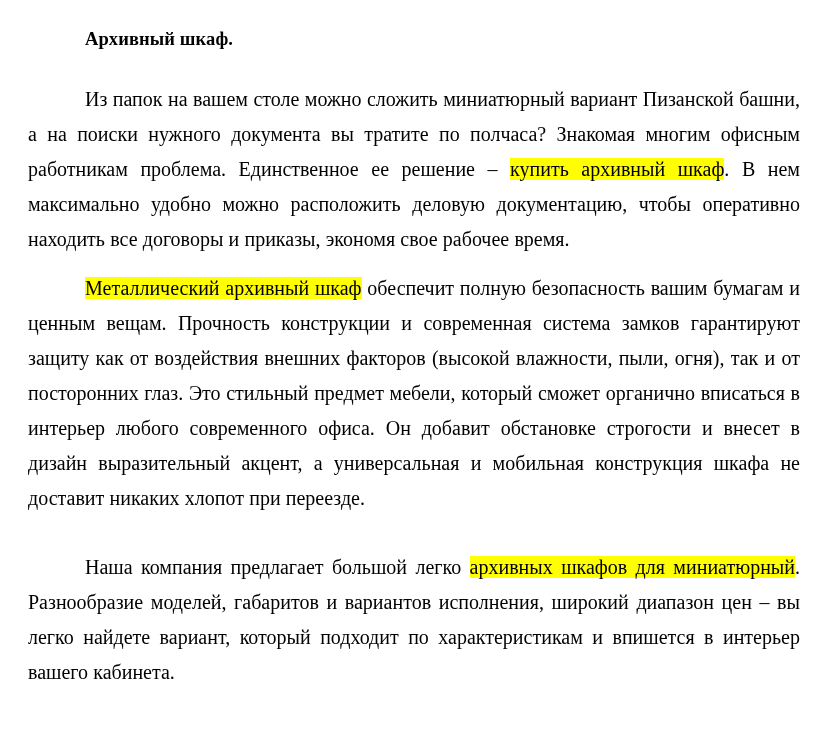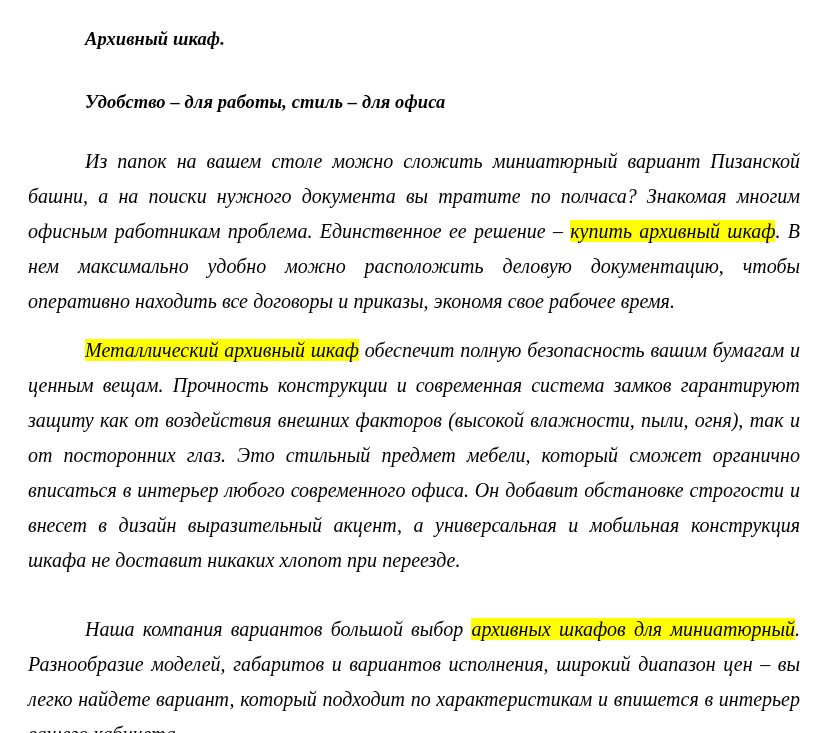--- a/index.html
+++ b/index.html
@@ -16,21 +16,20 @@
     color: #000000;
     -webkit-font-smoothing: antialiased;
   }
   .page {
     box-sizing: border-box;
     width: 826px;
     height: 733px;
     background: #ffffff;
     padding: 22px 26px 12px 28px;
     position: relative;
-    font-style: italic;
   }
   .doc-body {
     width: 772px;
   }
   .heading {
     font-weight: bold;
     font-size: 18.5px;
     line-height: 1.0;
     margin: 0;
     text-indent: 57px;
@@ -63,22 +62,21 @@
   }
 </style>
 </head>
 <body>
 
 <div class="page">
   <div class="doc-body">
 
     <p class="heading heading-1">Архивный шкаф.</p>
 
-    <p class="heading heading-2">Удобство – для работы, стиль – для офиса</p>
 
     <p class="para para-1"><span>Из папок на вашем столе можно сложить миниатюрный вариант Пизанской башни, а на поиски нужного документа вы тратите по полчаса? Знакомая многим офисным работникам проблема. Единственное ее решение – </span><mark class="hl">купить архивный шкаф</mark><span>. В нем максимально удобно можно расположить деловую документацию, чтобы оперативно находить все договоры и приказы, экономя свое рабочее время.</span></p>
 
     <p class="para para-2"><mark class="hl">Металлический архивный шкаф</mark><span> обеспечит полную безопасность вашим бумагам и ценным вещам. Прочность конструкции и современная система замков гарантируют защиту как от воздействия внешних факторов (высокой влажности, пыли, огня), так и от посторонних глаз. Это стильный предмет мебели, который сможет органично вписаться в интерьер любого современного офиса. Он добавит обстановке строгости и внесет в дизайн выразительный акцент, а универсальная и мобильная конструкция шкафа не доставит никаких хлопот при переезде.</span></p>
 
-    <p class="para para-3"><span>Наша компания вариантов большой выбор </span><mark class="hl">архивных шкафов для миниатюрный</mark><span>. Разнообразие моделей, габаритов и вариантов исполнения, широкий диапазон цен – вы легко найдете вариант, который подходит по характеристикам и впишется в интерьер вашего кабинета.</span></p>
+    <p class="para para-3"><span>Наша компания предлагает большой легко </span><mark class="hl">архивных шкафов для миниатюрный</mark><span>. Разнообразие моделей, габаритов и вариантов исполнения, широкий диапазон цен – вы легко найдете вариант, который подходит по характеристикам и впишется в интерьер вашего кабинета.</span></p>
 
   </div>
 </div>
 
 </body></html>

